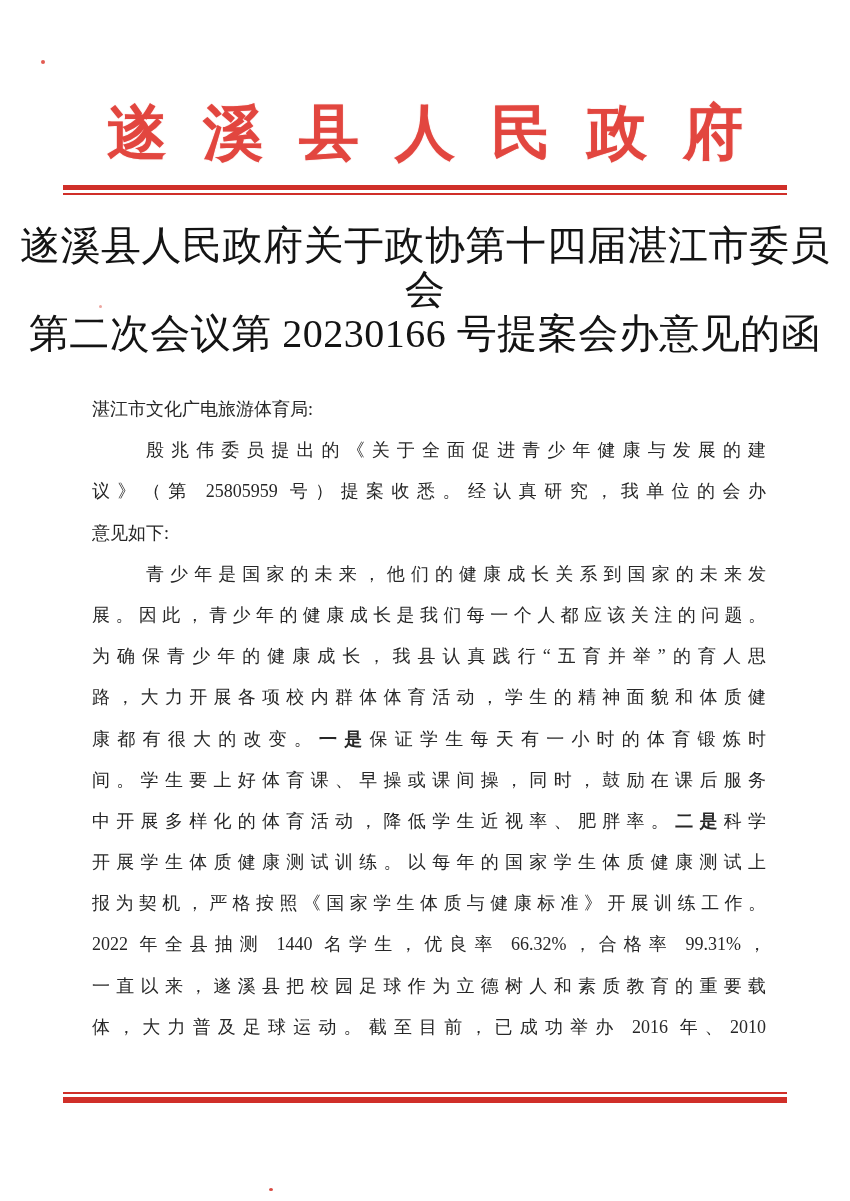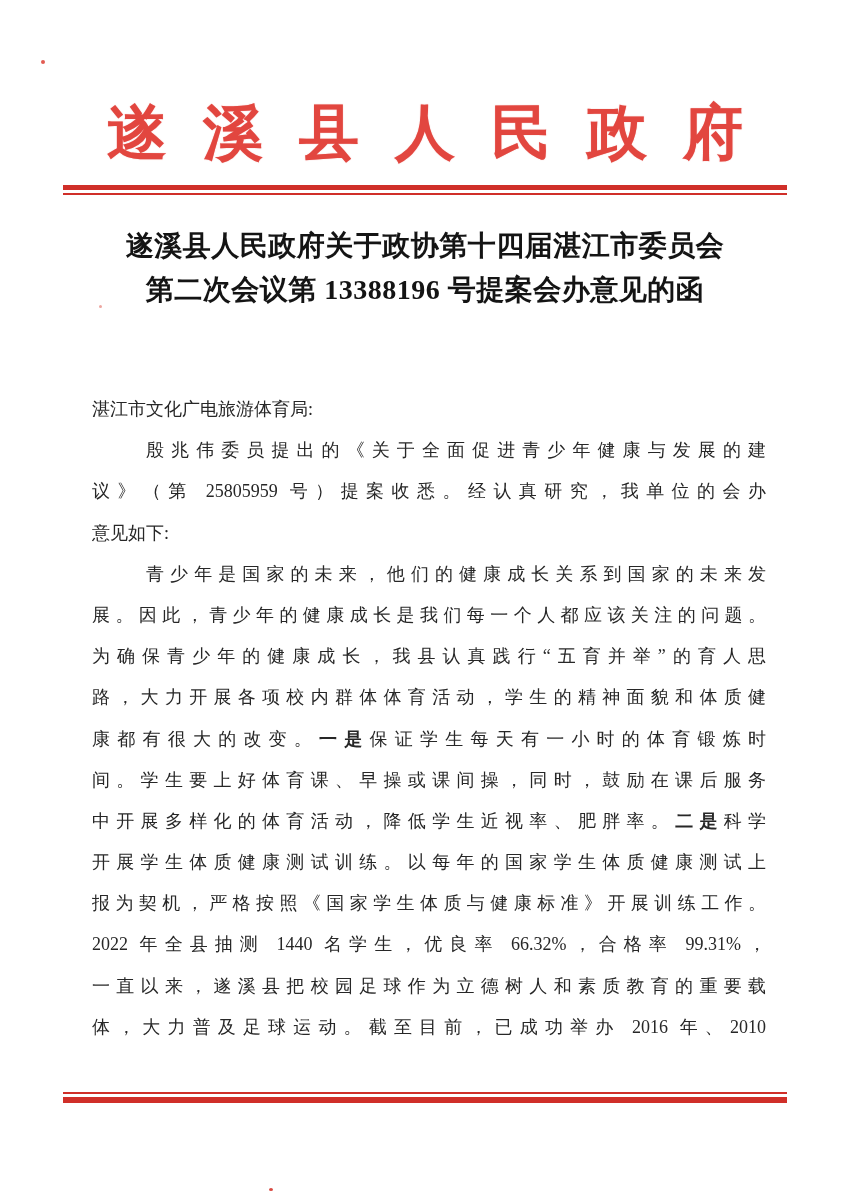--- a/index.html
+++ b/index.html
@@ -49,23 +49,23 @@
   .rule-bottom .thin  { height: 2px; }
   .rule-bottom .gap   { height: 3px; background: transparent; }
   .rule-bottom .thick { height: 6px; }
   
   .doc-title {
     position: absolute;
     top: 224px;
     left: 0;
     right: 0;
     text-align: center;
-    font-size: 28px;
+    font-size: 40px;
     line-height: 44px;
-    font-weight: 700;
+    font-weight: 400;
     color: var(--title-ink, #141414);
     letter-spacing: 0.5px;
   }
   
   .doc-body {
     position: absolute;
     top: 389px;
     left: 92px;
     width: 674px;
     font-size: 18px;
@@ -109,21 +109,21 @@
   <div class="letterhead">遂溪县人民政府</div>
 
   <div class="rule rule-top">
     <div class="bar thick"></div>
     <div class="gap"></div>
     <div class="bar thin"></div>
   </div>
 
   <div class="doc-title">
     <div>遂溪县人民政府关于政协第十四届湛江市委员会</div>
-    <div>第二次会议第 13388196 号提案会办意见的函</div>
+    <div>第二次会议第 20230166 号提案会办意见的函</div>
   </div>
 
   <div class="doc-body" id="doc-body">
       <div class="line"><span>湛江市文化广电旅游体育局:</span></div>
       <div class="line just indent"><span>殷兆伟委员提出的《关于全面促进青少年健康与发展的建</span></div>
       <div class="line just"><span>议》（第 25805959 号）提案收悉。经认真研究，我单位的会办</span></div>
       <div class="line"><span>意见如下:</span></div>
       <div class="line just indent"><span>青少年是国家的未来，他们的健康成长关系到国家的未来发</span></div>
       <div class="line just"><span>展。因此，青少年的健康成长是我们每一个人都应该关注的问题。</span></div>
       <div class="line just"><span>为确保青少年的健康成长，我县认真践行“五育并举”的育人思</span></div>

